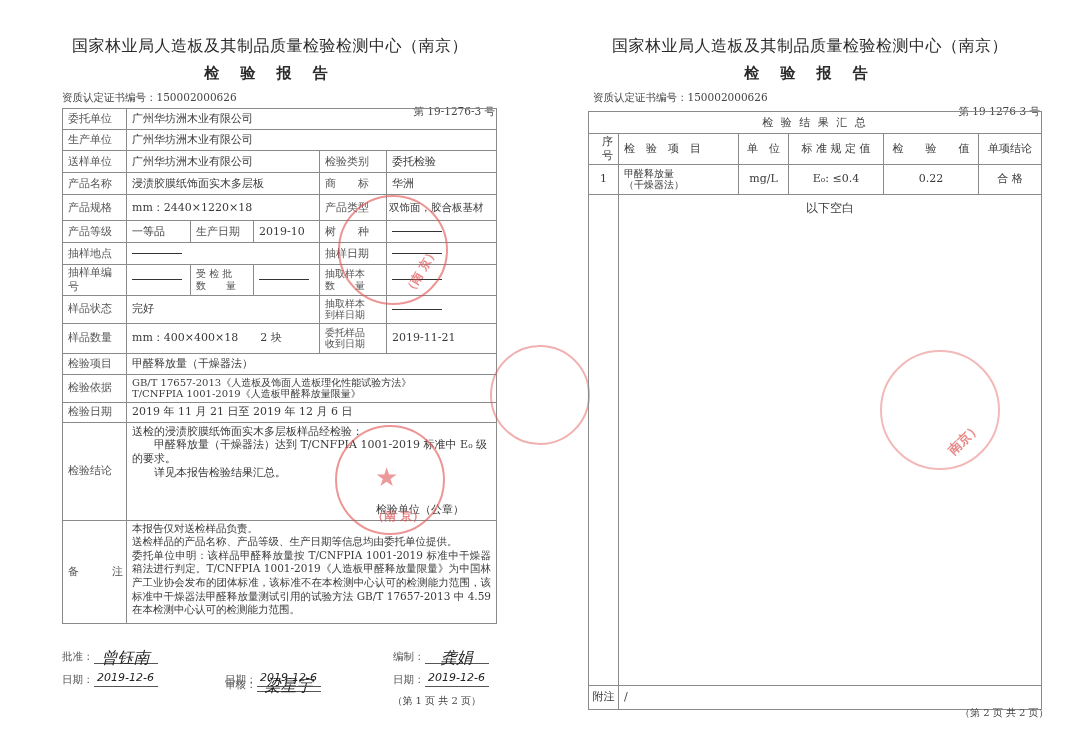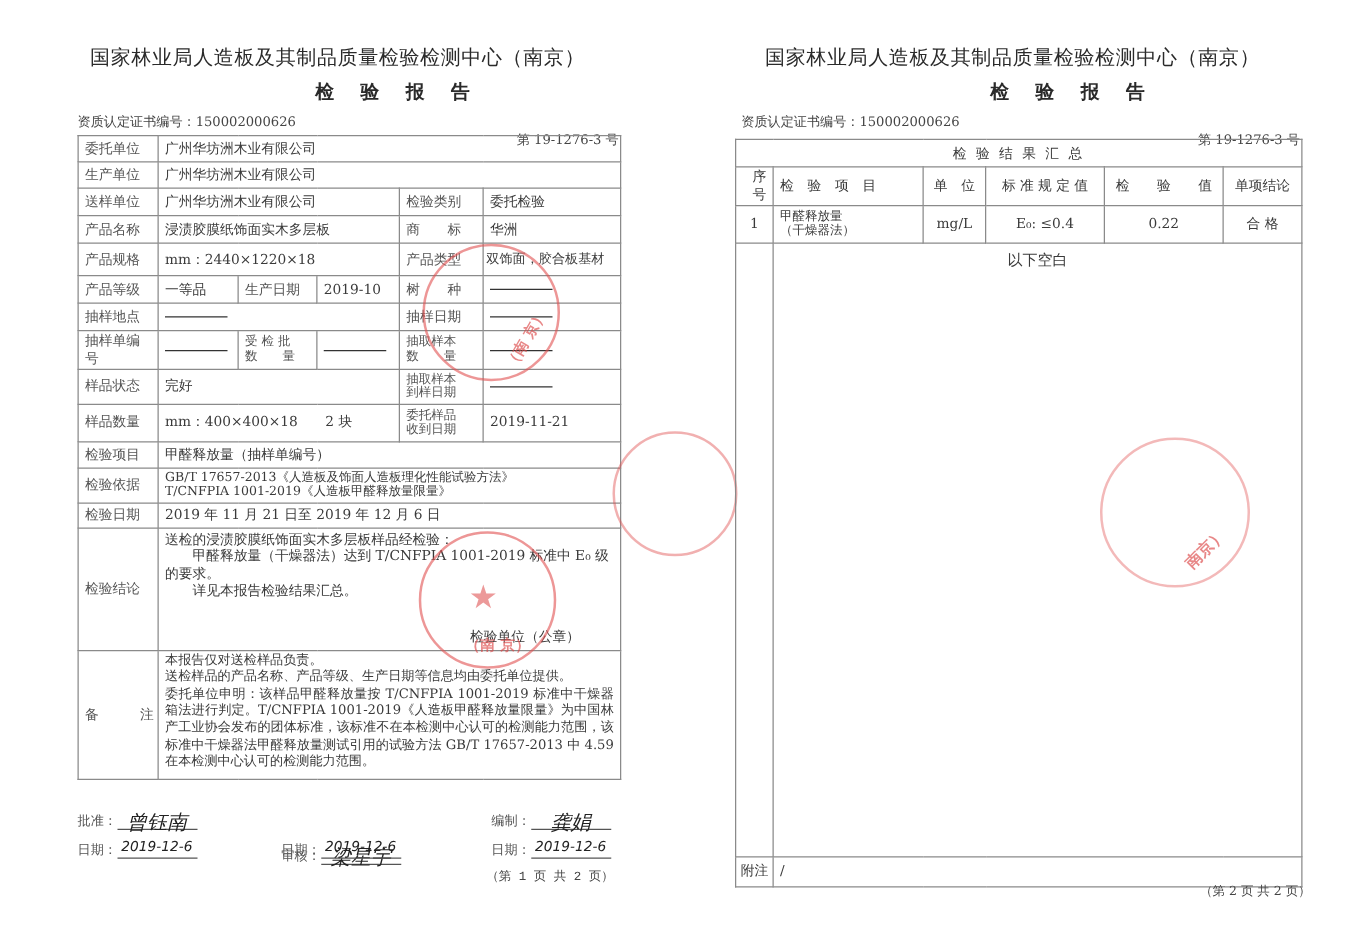--- a/index.html
+++ b/index.html
@@ -5,21 +5,21 @@
   * { box-sizing: border-box; margin: 0; padding: 0; }
   html, body { width: 1080px; height: 751px; background: #ffffff; overflow: hidden; }
   body { position: relative; font-family: "DejaVu Serif", "Liberation Serif", serif; color: #333; }
   .page { position: absolute; top: 0; height: 751px; }
   .page-left { left: 0; width: 540px; }
   .page-right { left: 540px; width: 540px; }
 
   .org-title { position: absolute; top: 36px; left: 0; width: 100%; text-align: center;
     font-family: "DejaVu Sans", "Liberation Sans", sans-serif; font-size: 16px; color: #2a2a2a; letter-spacing: 0.5px; }
   .doc-title { position: absolute; top: 64px; left: 0; width: 100%; text-align: center;
-    font-family: "DejaVu Sans", "Liberation Sans", sans-serif; font-size: 15px; font-weight: bold; color: #2a2a2a; letter-spacing: 8px; margin-left: 48px; }
+    font-family: "DejaVu Sans", "Liberation Sans", sans-serif; font-size: 15px; font-weight: bold; color: #2a2a2a; letter-spacing: 8px; }
   .meta-row { position: absolute; top: 91px; font-size: 10.5px; color: #444; }
   .meta-left { }
   .meta-right { text-align: right; margin-top: 14px; }
 
   table { border-collapse: collapse; position: absolute; font-size: 11px; color: #3a3a3a; table-layout: fixed; }
   td { border: 1px solid #8a8a8a; padding: 1px 5px; vertical-align: middle; line-height: 1.25; }
   td.lbl { color: #555; }
   .center { text-align: center; }
   .dash { display: inline-block; width: 50px; border-top: 1px solid #333; vertical-align: middle; }
 
@@ -129,21 +129,21 @@
       <td class="lbl">样品数量</td>
       <td colspan="3" style="white-space:pre">mm：400×400×18　　2 块</td>
       <td class="lbl two-line">
         <div>委托样品</div>
         <div>收到日期</div>
       </td>
       <td>2019-11-21</td>
     </tr>
     <tr style="height:21px">
       <td class="lbl">检验项目</td>
-      <td colspan="5">甲醛释放量（抽样单编号）</td>
+      <td colspan="5">甲醛释放量（干燥器法）</td>
     </tr>
     <tr style="height:28px">
       <td class="lbl">检验依据</td>
       <td colspan="5" class="two-line">
         <div>GB/T 17657-2013《人造板及饰面人造板理化性能试验方法》</div>
         <div>T/CNFPIA 1001-2019《人造板甲醛释放量限量》</div>
       </td>
     </tr>
     <tr style="height:20px">
       <td class="lbl">检验日期</td>
@@ -180,21 +180,21 @@
   </div>
   <div class="sig-area" style="left:225px; top:671px;">
     <span>日期：</span><span class="sig-line sig-date">2019-12-6</span>
   </div>
   <div class="sig-area" style="left:393px; top:648px;">
     <span>编制：</span><span class="sig-line">龚娟</span>
   </div>
   <div class="sig-area" style="left:393px; top:671px;">
     <span>日期：</span><span class="sig-line sig-date">2019-12-6</span>
   </div>
-  <div class="page-footer" style="right:49px; top:694px;font-family:Liberation Mono, monospace;">（第 1 页 共 2 页）</div>
+  <div class="page-footer" style="right:59px; top:694px;">（第 1 页 共 2 页）</div>
 
   <div class="stamp" style="left:338px; top:195px; width:110px; height:110px;"></div>
   <div class="stamp-text" style="left:395px; top:263px; font-size:12px; transform:rotate(-60deg);">（南 京）</div>
   <div class="stamp" style="left:335px; top:425px; width:110px; height:110px;"></div>
   <div class="stamp-star" style="left:375px; top:462px;">★</div>
   <div class="stamp-text" style="left:372px; top:508px; font-size:12px;">（南 京）</div>
   <div class="stamp" style="left:490px; top:345px; width:100px; height:100px; border-color:rgba(225,80,80,0.45);"></div>
 </div>
 
 <div class="page page-right">

